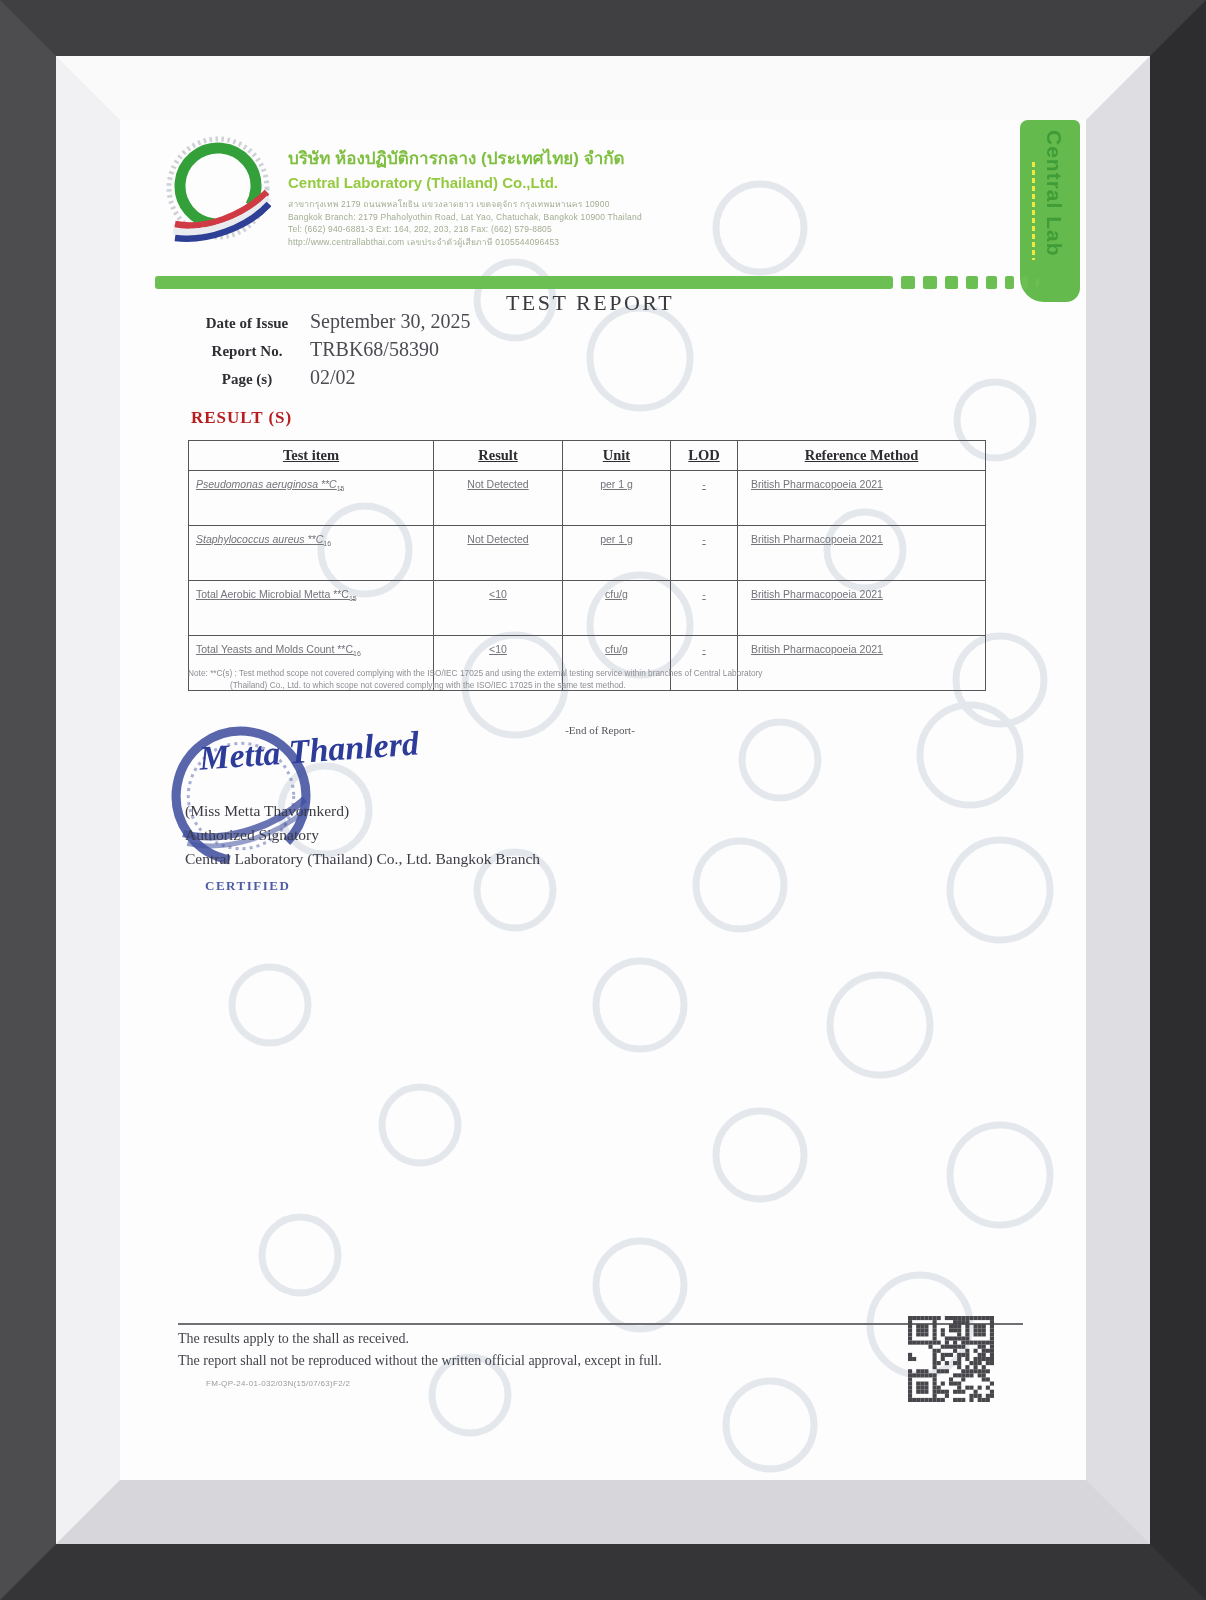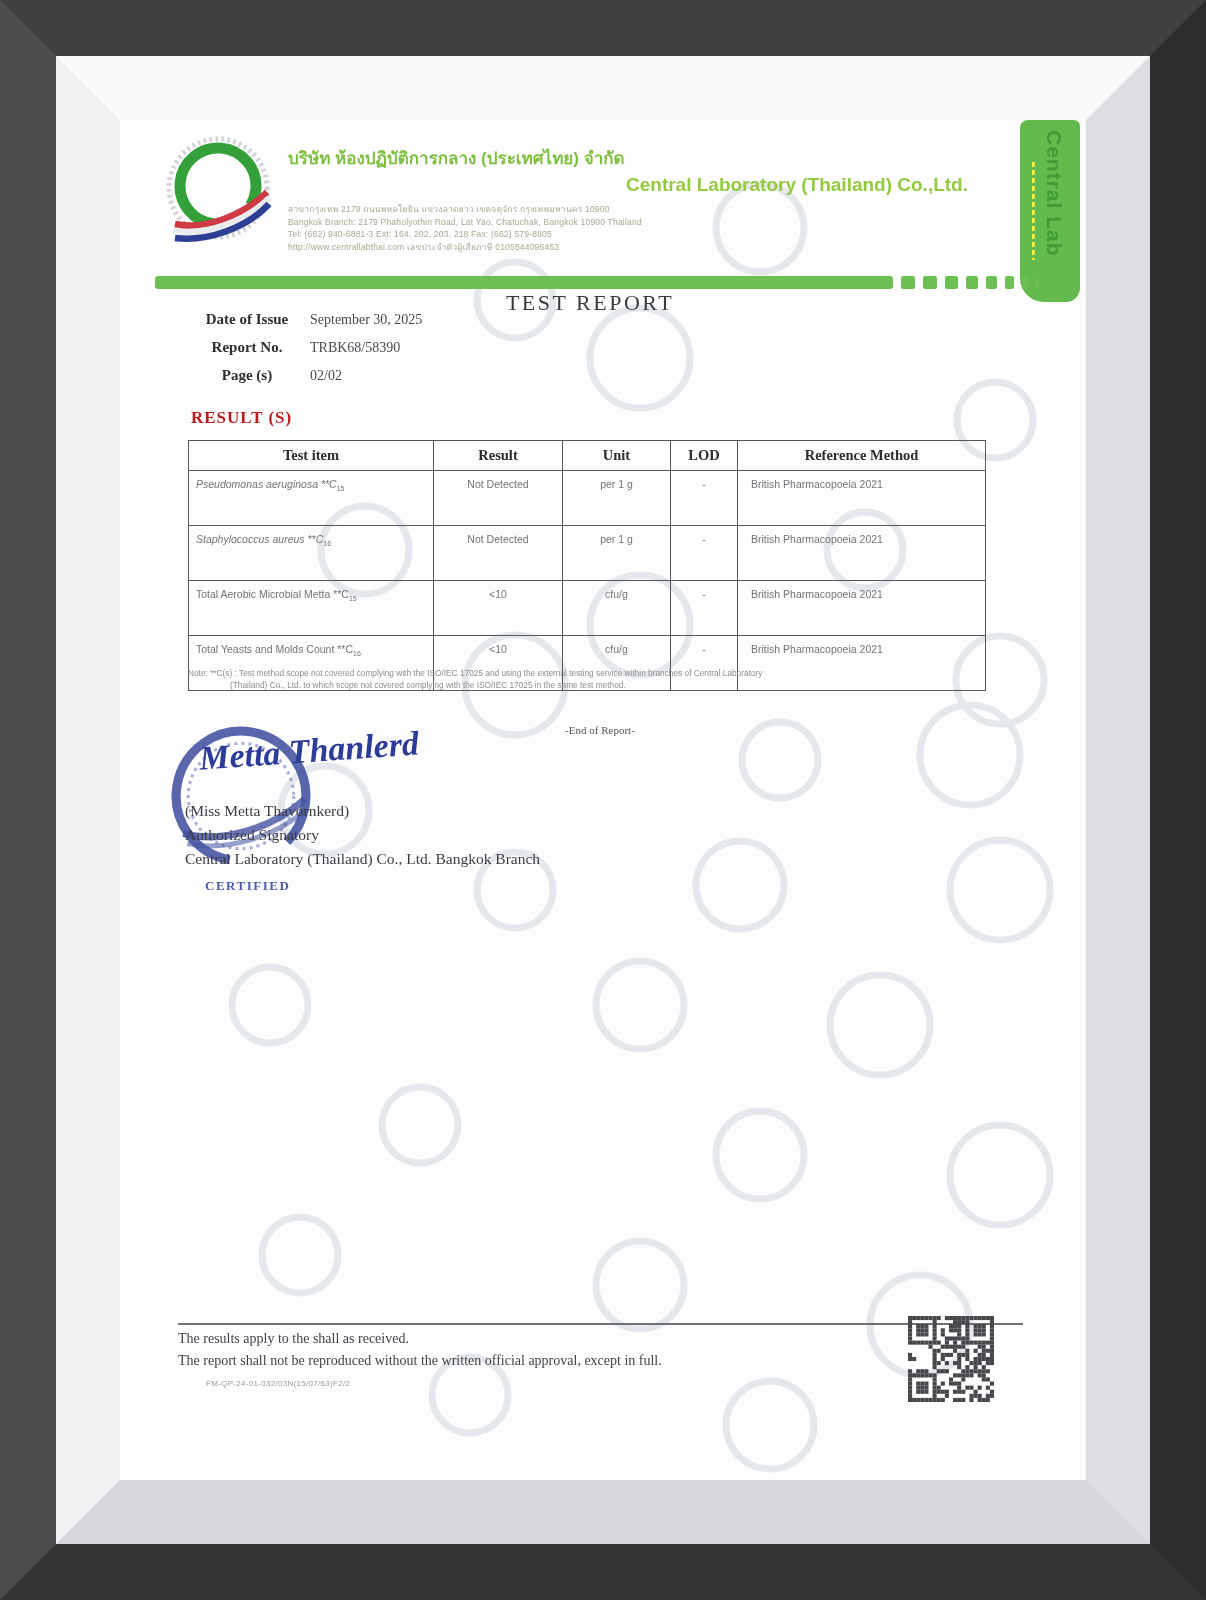--- a/index.html
+++ b/index.html
@@ -18,21 +18,21 @@
     background:#fff; position:relative;
   }
   .page { position:absolute; inset:0; background:#fdfdfe; overflow:hidden; }
   .content { position:absolute; inset:0; filter:blur(0.45px); }
   .wm { position:absolute; left:0; top:0; width:966px; height:1360px; }
 
   
   .logo { position:absolute; left:45px; top:12px; width:106px; height:118px; }
   .co-block { position:absolute; left:168px; top:24px; width:680px; font-family:"Liberation Sans", sans-serif; }
   .co-thai { font-size:17px; font-weight:bold; color:#7fbf3f; }
-  .co-en   { font-size:19px; font-weight:bold; color:#95ca40; margin-top:3px;text-align:right; }
+  .co-en   { font-size:15px; font-weight:bold; color:#95ca40; margin-top:3px; }
   .addr    { font-size:8.5px; line-height:12.5px; color:#a2ad90; letter-spacing:0.2px; }
   .addr.first { margin-top:7px; }
 
   .side-tab {
     position:absolute; left:900px; top:0; width:60px; height:182px;
     background:#65ba4e; border-radius:8px 6px 14px 24px;
   }
   .tab-text {
     position:absolute; top:10px; left:22px; writing-mode:vertical-rl;
     font-family:"Liberation Sans", sans-serif; font-weight:bold;
@@ -52,27 +52,27 @@
   .green-bar i:nth-of-type(7){width:6px}  .green-bar i:nth-of-type(8){width:3px; height:9px}
 
   
   .title {
     position:absolute; top:170px; left:0; width:940px; text-align:center;
     font-size:22px; font-weight:normal; letter-spacing:2.5px; color:#3b3b3f;
   }
   .meta { position:absolute; left:68px; top:190px; }
   .mrow { height:28px; }
   .ml { display:inline-block; width:118px; font-weight:bold; font-size:15px; color:#2e2e33;text-align:center; }
-  .mv { font-size:14px; color:#4b4b52;margin-top:16px; }
+  .mv { font-size:20px; color:#4b4b52;margin-top:16px; }
 
   .rheading { position:absolute; left:71px; top:288px; font-size:17px; font-weight:bold; letter-spacing:1px; color:#b91c1c; }
 
   
   .results { position:absolute; left:68px; top:320px; width:797px; border-collapse:collapse; table-layout:fixed; }
-  .results th, .results td { border:1.6px solid #55555a; }
+  .results th, .results td { border:1.6px solid #55555a;text-decoration:underline; }
   .results th { height:27px; font-size:14.5px; font-weight:bold; color:#2c2c31; }
   .results td {
     height:46px; vertical-align:top; padding-top:7px;
     font-family:"Liberation Sans", sans-serif; font-size:10.5px; color:#73737a;
   }
   .col-item{width:245px} .col-result{width:129px} .col-unit{width:108px} .col-lod{width:67px} .col-method{width:248px}
   .ti { text-align:left; padding-left:7px; }
   .it span { font-style:italic; }
   .c  { text-align:center; }
   .rm { text-align:left; padding-left:13px; }

